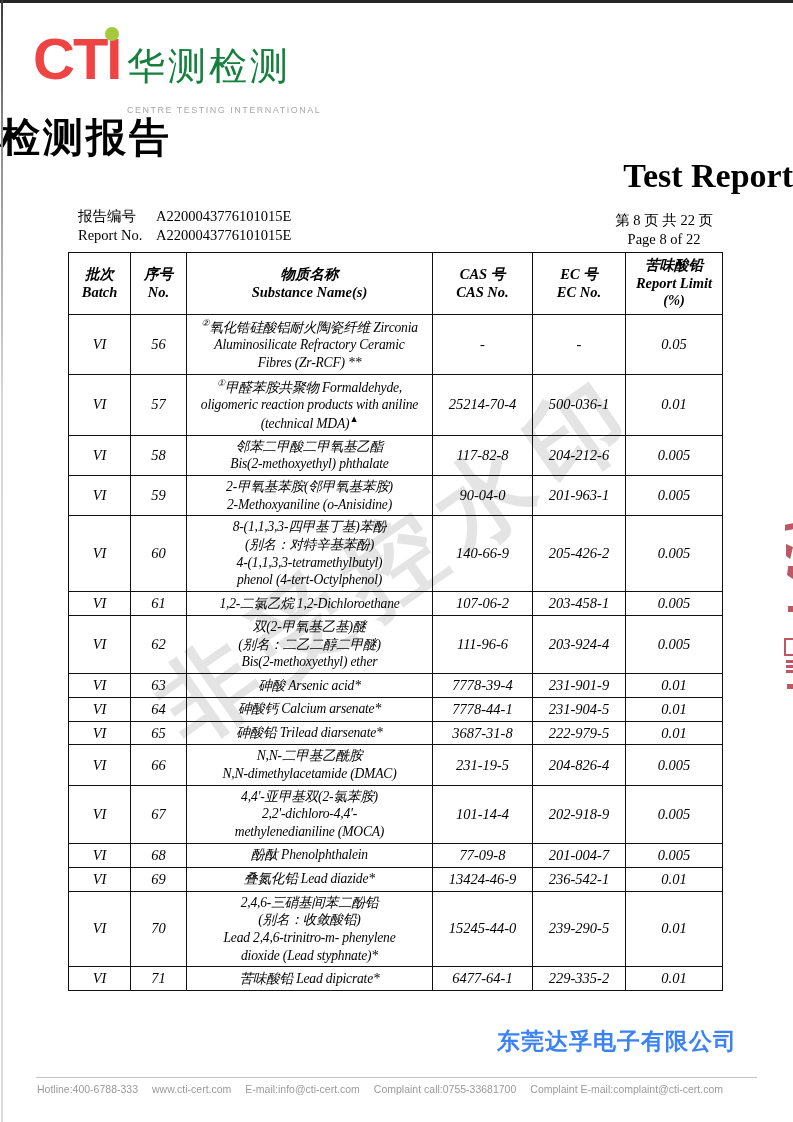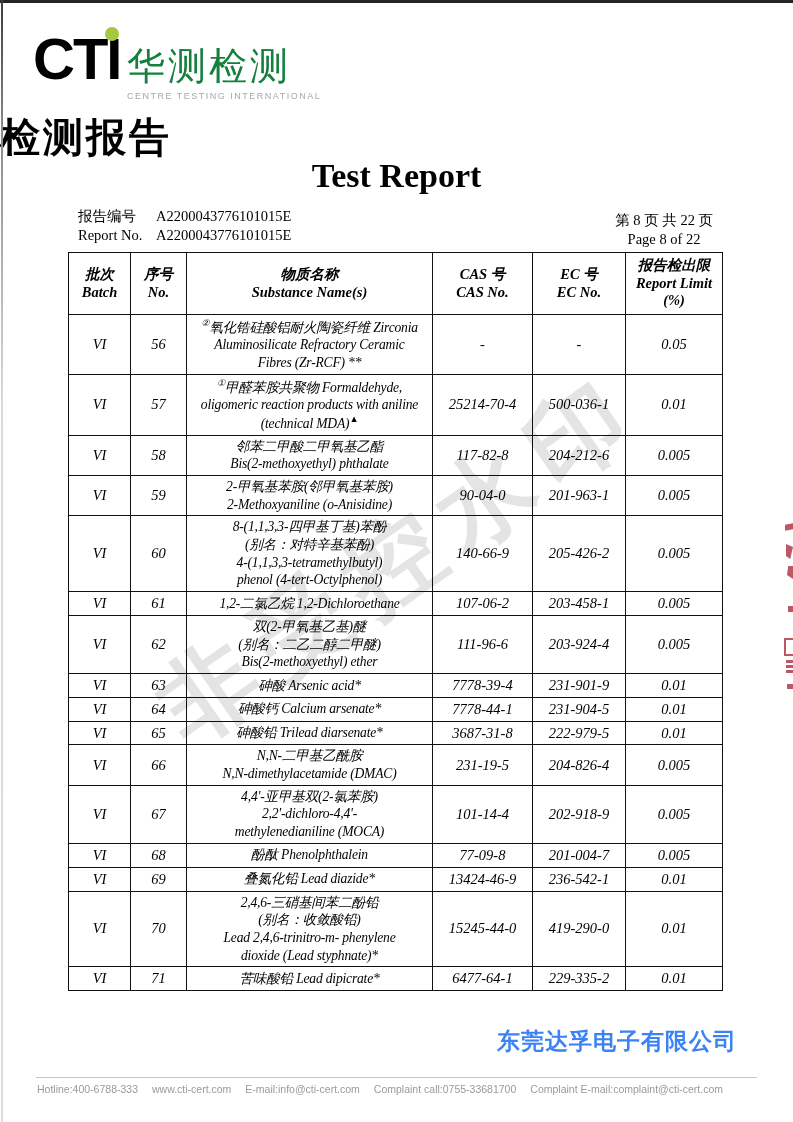--- a/index.html
+++ b/index.html
@@ -7,31 +7,31 @@
     position:relative;width:793px;height:1122px;background:#ffffff;
     font-family:"Liberation Serif", serif;color:#000;overflow:hidden;margin:0 auto;
   }
   
   .edge-top{position:absolute;top:0;left:0;width:793px;height:3px;background:#262626;z-index:5;}
   .edge-left{position:absolute;top:0;left:1px;width:2px;height:1122px;z-index:5;
     background:linear-gradient(to bottom,#3c3c3c 0,#8a8a8a 130px,rgba(170,170,170,.45) 400px,rgba(185,185,185,.5) 100%);}
   
   .logo-text{position:absolute;left:33px;top:36px;line-height:.8;}
   .logo-acronym{font-family:"Liberation Sans",sans-serif;font-weight:bold;font-size:58px;
-    color:#000000;letter-spacing:-2px;}
+    color:#ef4444;letter-spacing:-2px;}
   .logo-dot{position:absolute;left:72px;top:-9px;width:14px;height:14px;border-radius:50%;background:#a4c93e;}
   .logo-right{position:absolute;left:127px;top:47px;}
   .logo-zh{font-family:"Liberation Sans",sans-serif;font-size:38px;line-height:1;color:#15803d;
     letter-spacing:3px;font-weight:500;}
   .logo-tagline{font-family:"Liberation Sans",sans-serif;font-size:9px;color:#a6a8ab;
-    letter-spacing:1.5px;margin-top:6px;}
+    letter-spacing:1.5px;margin-top:20px;}
   
   .title-zh{position:absolute;top:110px;left:0;width:100%;text-align:left;
     font-size:40px;font-weight:bold;letter-spacing:3px;}
-  .title-en{position:absolute;top:157px;left:0;width:100%;text-align:center;
+  .title-en{position:absolute;top:157px;left:0;width:100%;text-align:right;
     font-size:34px;font-weight:bold;}
   
   .meta{position:absolute;top:207px;left:0;width:100%;font-size:14.5px;line-height:1.28;}
   .meta-labels{position:absolute;left:78px;top:0;}
   .meta-values{position:absolute;left:156px;top:0;}
   .meta-page{position:absolute;right:80px;top:4px;text-align:center;}
   
   .watermark{position:absolute;left:120px;top:495px;z-index:1;font-size:96px;font-weight:bold;
     color:rgba(90,90,90,0.16);letter-spacing:16px;white-space:nowrap;
     transform:rotate(-35deg);transform-origin:center;}
@@ -126,21 +126,21 @@
           </th>
           <th data-name="column-header-cas">
             <div data-name="cell-line">CAS 号</div>
             <div data-name="cell-line">CAS No.</div>
           </th>
           <th data-name="column-header-ec">
             <div data-name="cell-line">EC 号</div>
             <div data-name="cell-line">EC No.</div>
           </th>
           <th data-name="column-header-limit">
-            <div data-name="cell-line">报告检出限</div>
+            <div data-name="cell-line">苦味酸铅</div>
             <div data-name="cell-line">Report Limit</div>
             <div data-name="cell-line">(%)</div>
           </th>
         </tr>
     </thead>
     <tbody id="table-body" data-name="substance-table-body">
         <tr data-name="table-row">
           <td data-name="batch-cell">
             <div data-name="cell-line">VI</div>
           </td>
@@ -444,21 +444,21 @@
           <td data-name="substance-name-cell">
             <div data-name="cell-line">2,4,6-三硝基间苯二酚铅</div>
             <div data-name="cell-line">(别名：收敛酸铅)</div>
             <div data-name="cell-line">Lead 2,4,6-trinitro-m- phenylene</div>
             <div data-name="cell-line">dioxide (Lead styphnate)*</div>
           </td>
           <td data-name="cas-cell">
             <div data-name="cell-line">15245-44-0</div>
           </td>
           <td data-name="ec-cell">
-            <div data-name="cell-line">419-290-0</div>
+            <div data-name="cell-line">239-290-5</div>
           </td>
           <td data-name="limit-cell">
             <div data-name="cell-line">0.01</div>
           </td>
         </tr>
         <tr data-name="table-row">
           <td data-name="batch-cell">
             <div data-name="cell-line">VI</div>
           </td>
           <td data-name="no-cell">

